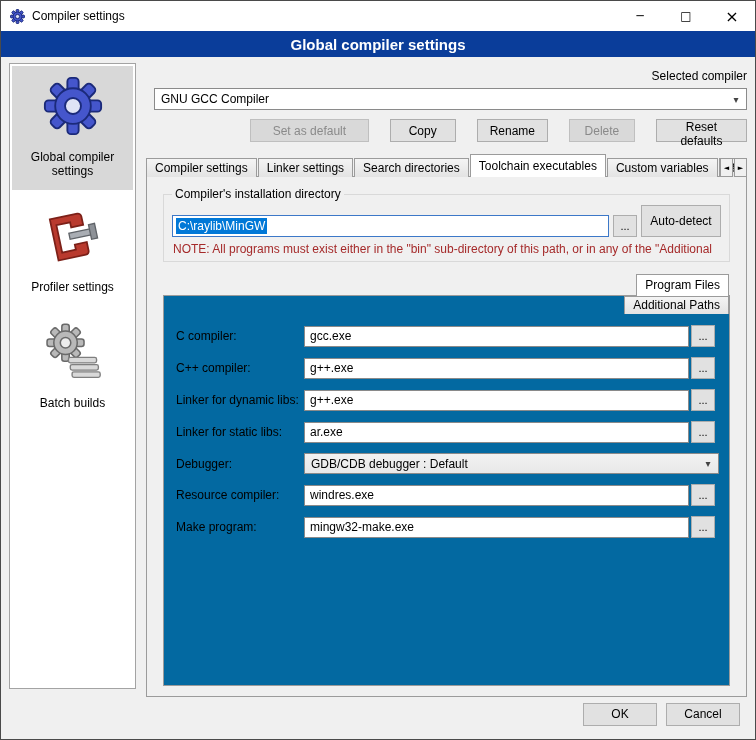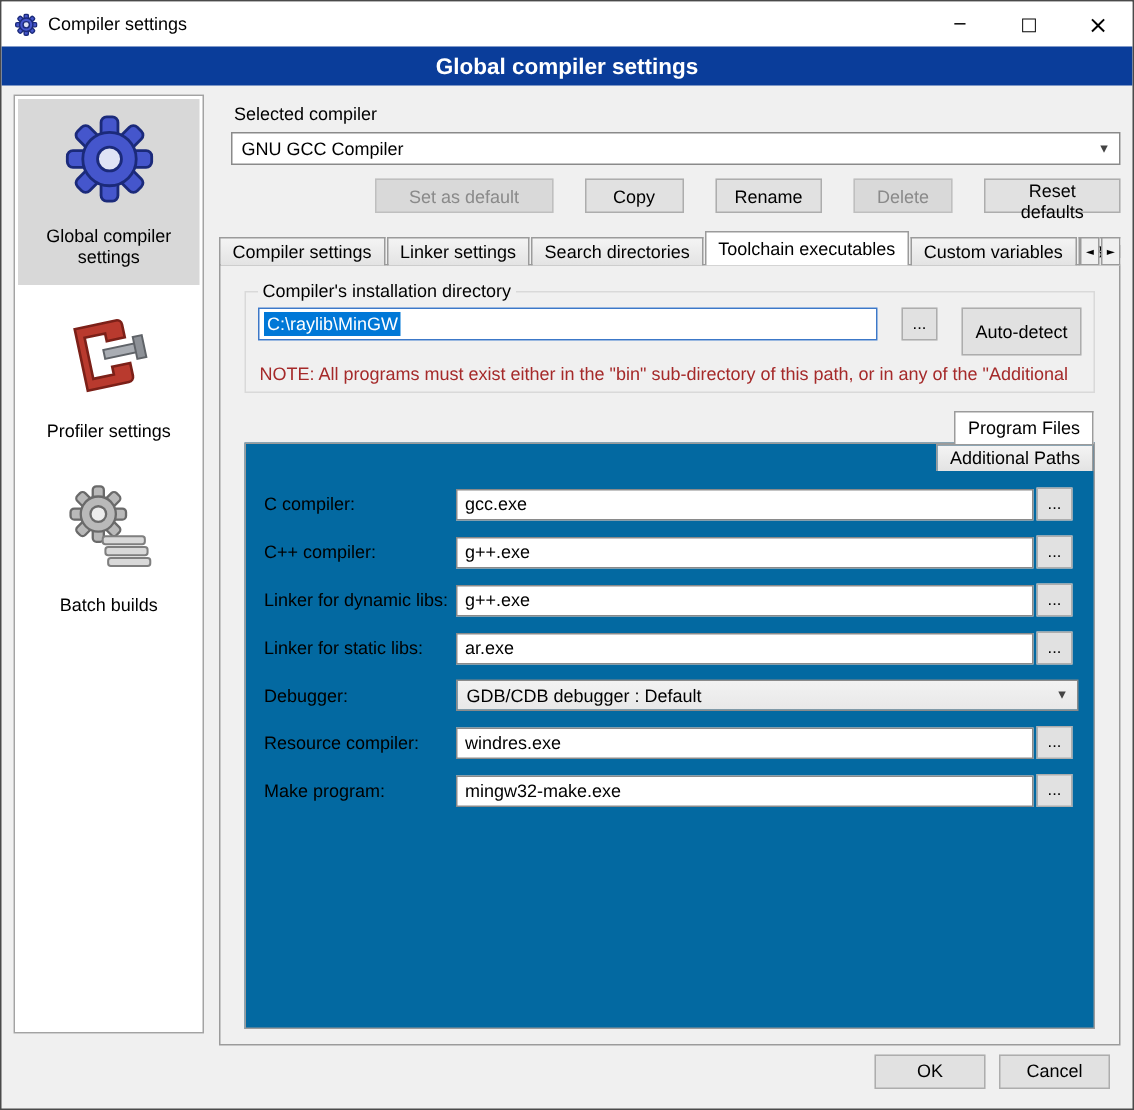--- a/index.html
+++ b/index.html
@@ -29,21 +29,21 @@
   .sidebar{width:127px;flex:0 0 127px;background:#fff;border:1px solid #a3a3a3;
     display:flex;flex-direction:column;padding:2px;margin-bottom:8px;overflow:hidden;}
   .side-item{display:flex;flex-direction:column;align-items:center;text-align:center;
     padding:8px 2px 12px;margin-bottom:6px;cursor:default;}
   .side-item.selected{background:#d8d8d8;}
   .side-icon{width:64px;height:64px;display:flex;align-items:center;justify-content:center;}
   .side-label{margin-top:12px;line-height:14px;}
   
   .main{flex:1;display:flex;flex-direction:column;min-width:0;padding-top:2px;}
   .top-section{padding:2px 0 0 8px;}
-  .field-caption{margin:2px 0 5px 2px;}
+  .field-caption{margin:2px 0 5px 2px;text-align:right;}
   .combo{height:22px;border:1px solid #8a8a8a;background:#fff;display:flex;align-items:center;
     padding:0 2px 0 6px;cursor:default;}
   .combo .combo-value{flex:1;overflow:hidden;white-space:nowrap;}
   .combo .arrow{width:16px;text-align:center;color:#444;font-size:10px;font-family:"DejaVu Sans",sans-serif;}
   .btn-row{display:flex;gap:21px;margin-top:9px;align-items:flex-start;}
   .btn{height:23px;background:#e1e1e1;border:1px solid #adadad;font-family:"Liberation Sans",sans-serif;
     font-size:12px;padding:0 12px;cursor:default;}
   .btn:disabled{background:#d9d9d9;border-color:#bfbfbf;color:#8a8a8a;}
   .btn.w-setdefault{width:140px;margin-left:96px;}
   .btn.w-std{width:75px;}
@@ -56,21 +56,21 @@
   .tab.active{height:23px;line-height:22px;background:#fff;position:relative;z-index:4;}
   .tab-scroll{position:absolute;right:0;bottom:0;display:flex;gap:1px;}
   .tab-scroll .btn-arrow{width:13px;height:19px;border:1px solid #9b9b9b;background:#f0f0f0;
     font-size:7px;padding:0;display:flex;align-items:center;justify-content:center;
     font-family:"DejaVu Sans",sans-serif;cursor:default;}
   
   .tab-panel{flex:1;border:1px solid #9b9b9b;margin-top:-1px;background:#f0f0f0;
     display:flex;flex-direction:column;padding:10px 8px 8px;min-height:0;position:relative;z-index:2;}
   fieldset.group{border:1px solid #d9d9d9;margin:0 8px;padding:4px 8px 4px;}
   fieldset.group legend{padding:0 3px;}
-  .dir-row{display:flex;gap:16px;align-items:flex-start;}
+  .dir-row{display:flex;gap:4px;align-items:flex-end;}
   .text-input{flex:1;height:22px;border:1px solid #3c78c8;background:#fff;display:flex;
     align-items:center;padding:0 3px;overflow:hidden;white-space:nowrap;cursor:text;}
   .sel-text{background:#0078d7;color:#fff;padding:1px 2px;}
   .mini-btn{width:24px;height:22px;background:#e1e1e1;border:1px solid #adadad;font-size:11px;
     padding:0;cursor:default;}
   .autodetect{width:80px;height:32px;background:#e1e1e1;border:1px solid #adadad;font-size:12px;cursor:default;}
   .note{color:#a52a2a;margin:5px 1px 1px;white-space:nowrap;overflow:hidden;}
   
   .inner-tabstrip{display:flex;align-items:flex-end;margin:12px 8px 0;height:22px;position:relative;z-index:3;flex-direction:column;}
   .inner-tabstrip .tab{height:18px;line-height:17px;}

